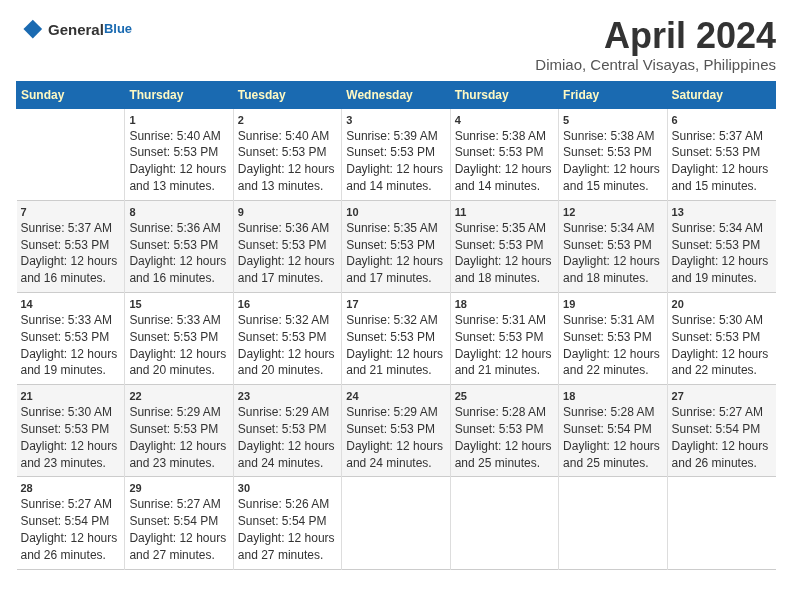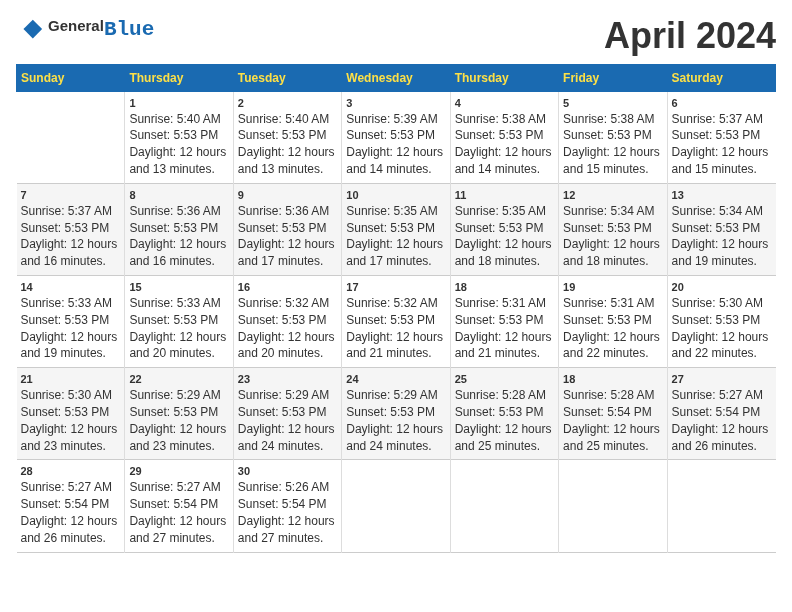--- a/index.html
+++ b/index.html
@@ -24,24 +24,23 @@
     .logo-text {
       display: flex;
       line-height: 1.1;
     }
     .logo-general {
       font-size: 15px;
       font-weight: bold;
       color: #333;
     }
     .logo-blue {
-      font-size: 21px;
+      font-size: 13px;
       font-weight: bold;
       color: #1a6ab1;
-      font-family: Liberation Mono, monospace;
     }
     .logo-icon {
       width: 28px;
       height: 28px;
     }
     .title-block {
       text-align: right;
       margin-left: 44px;
     }
     .main-title {
@@ -54,21 +53,21 @@
       font-size: 15px;
       color: #555;
     }
     table {
       width: 100%;
       border-collapse: collapse;
       margin-top: 8px;
     }
     thead tr th {
       background-color: #1a6ab1;
-      color: #fde047;
+      color: #fef9c3;
       font-size: 12px;
       font-weight: bold;
       padding: 6px 4px;
       text-align: left;
       border: 1px solid #1a6ab1;
     }
     tbody tr {
       border-bottom: 1px solid #ccc;
     }
     tbody tr:nth-child(odd) {
@@ -106,20 +105,21 @@
       <polygon points="18,4 28,14 18,24 8,14" fill="#1a6ab1"></polygon>
       <polygon points="22,4 28,10" fill="#a0c8e8" opacity="0.7"></polygon>
     </svg>
     <div class="logo-text">
       <span class="logo-general">General</span>
       <span class="logo-blue">Blue</span>
     </div>
   </div>
   <div class="title-block">
     <div class="main-title">April 2024</div>
+    <div class="subtitle">Dimiao, Central Visayas, Philippines</div>
   </div>
 </div>
 
 <table>
   <thead>
     <tr>
     <th>Sunday</th>
         <th>Thursday</th>
         <th>Tuesday</th>
         <th>Wednesday</th>

